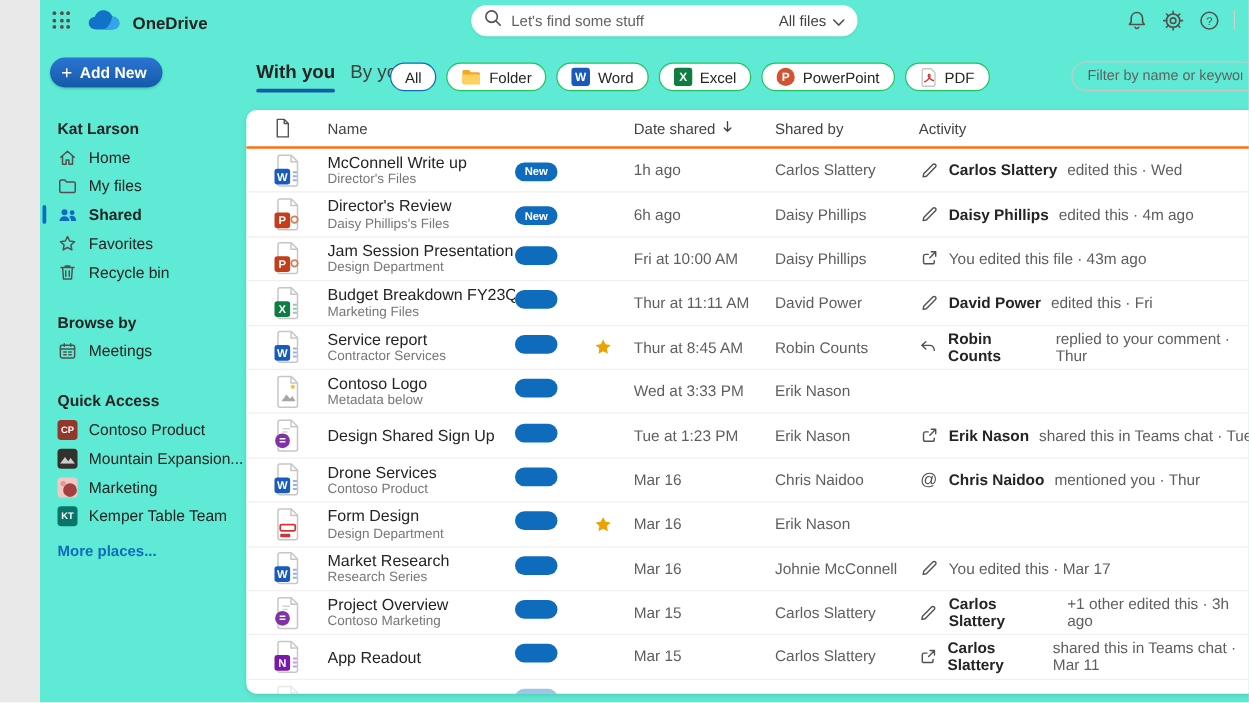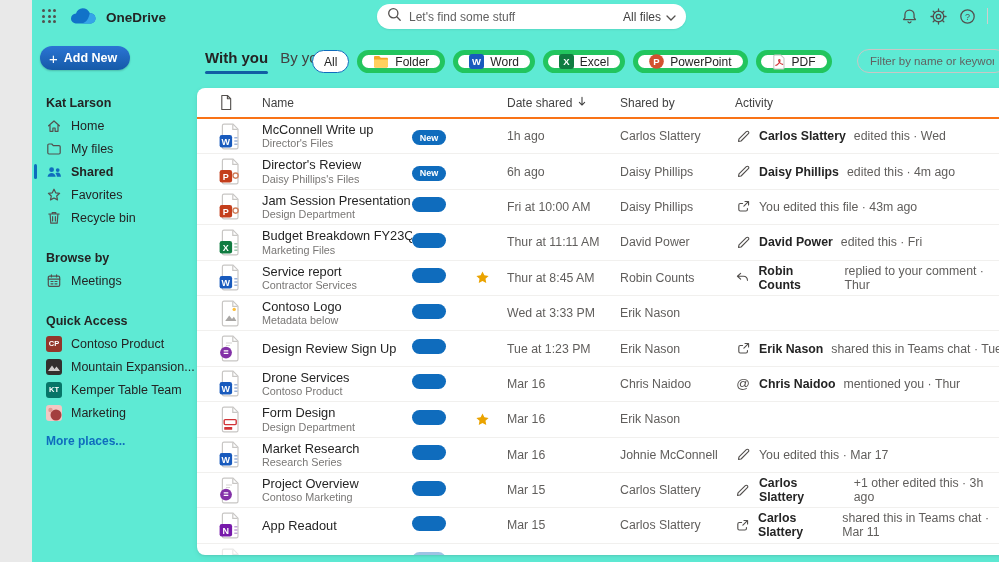--- a/index.html
+++ b/index.html
@@ -52,21 +52,21 @@
 
   
   .tabs { position:absolute; left:173px; top:49px; display:flex; gap:12px; }
   .tab { position:relative; background:none; border:none; font-size:15px; color:#424242; cursor:pointer;
     padding:0 0 8px; font-family:"Liberation Sans",sans-serif; }
   .tab.selected { font-weight:700; color:#242424; }
   .tab.selected::after { content:""; position:absolute; left:0; right:0; bottom:0; height:3px;
     border-radius:2px; background:#115ea3; }
   .pills { position:absolute; left:280px; top:50px; display:flex; gap:8px; }
   .pill { height:23px; display:flex; align-items:center; gap:6px; padding:0 11px; background:#fff;
-    border:5px solid #22c55e; border-radius:12px; font-size:12px; color:#242424; cursor:pointer;
+    border:1px solid #22c55e; border-radius:12px; font-size:12px; color:#242424; cursor:pointer;
     font-family:"Liberation Sans",sans-serif; }
   .pill.selected { border:1.4px solid #0f6cbd; }
   .pill .picon { display:flex; align-items:center; }
   .pill .picon:empty { display:none; }
   .filterinput { position:absolute; right:24px; top:49px; width:150px; height:24px; border:1px solid #c9c7c5;
     border-radius:12px; background:transparent; padding:0 12px; font-size:11.5px; color:#424242; outline:none;
     font-family:"Liberation Sans",sans-serif; }
   .filterinput::placeholder { color:#616161; }
 
   
@@ -256,32 +256,32 @@
   <div class="navitem">
     <span class="qtile" style="background: rgb(51, 48, 46);">
             <svg width="12" height="9" viewBox="0 0 12 9">
               <path d="M0 9l4-5.5L6.5 7l2-2.6L12 9z" fill="#cfcdcb"></path>
             </svg>
           </span>
     <span class="nlabel">Mountain Expansion...</span>
   </div>
 
   <div class="navitem">
-    <span class="qtile" style="background: rgb(7, 117, 104);">KT</span>
-    <span class="nlabel">Kemper Table Team</span>
-  </div>
-
-  <div class="navitem">
     <span class="qtile" style="background: rgb(243, 199, 195);">
             <svg width="16" height="16" viewBox="0 0 16 16">
               <circle cx="10" cy="10" r="5.5" fill="#a33f3f"></circle>
               <circle cx="4.5" cy="5" r="2.2" fill="#e09a93"></circle>
             </svg>
           </span>
     <span class="nlabel">Marketing</span>
+  </div>
+
+  <div class="navitem">
+    <span class="qtile" style="background: rgb(7, 117, 104);">KT</span>
+    <span class="nlabel">Kemper Table Team</span>
   </div>
 </div>
     <a class="more">More places...</a>
   </aside>
 
   <div class="tabs" id="tabs">
   <button class="tab selected">
     <span class="tlabel">With you</span>
   </button>
 
@@ -557,21 +557,21 @@
     <span class="ficell hicon">
             <svg width="23" height="27" viewBox="0 0 23 27">
               <path d="M5 1.2h9l5 5v18a1.6 1.6 0 01-1.6 1.6H5a1.6 1.6 0 01-1.6-1.6V2.8A1.6 1.6 0 015 1.2z" fill="#fff" stroke="#c8c6c4" stroke-width="1.2"></path>
               <path d="M13.8 1.4v4.9h4.9" fill="none" stroke="#c8c6c4" stroke-width="1.2"></path>
               <path d="M7 8h6M7 10.5h4" stroke="#d5d3d1" stroke-width="1.2"></path>
               <circle cx="7" cy="17.6" r="5.9" fill="#8331a7"></circle>
               <path d="M4.7 15.9h4.6M4.7 18.4h4.6" stroke="#fff" stroke-width="1.2"></path>
             </svg>
           </span>
     <span class="ncell">
-      <span class="fname">Design Review Sign Up</span>
+      <span class="fname">Design Shared Sign Up</span>
 
     </span>
     <span class="bcell">
       <span class="newbadge" hidden=""></span>
     </span>
     <span class="scell"></span>
     <span class="dcell">Tue at 1:23 PM</span>
     <span class="shcell">Erik Nason</span>
     <span class="acell">
       <span class="aicon">

